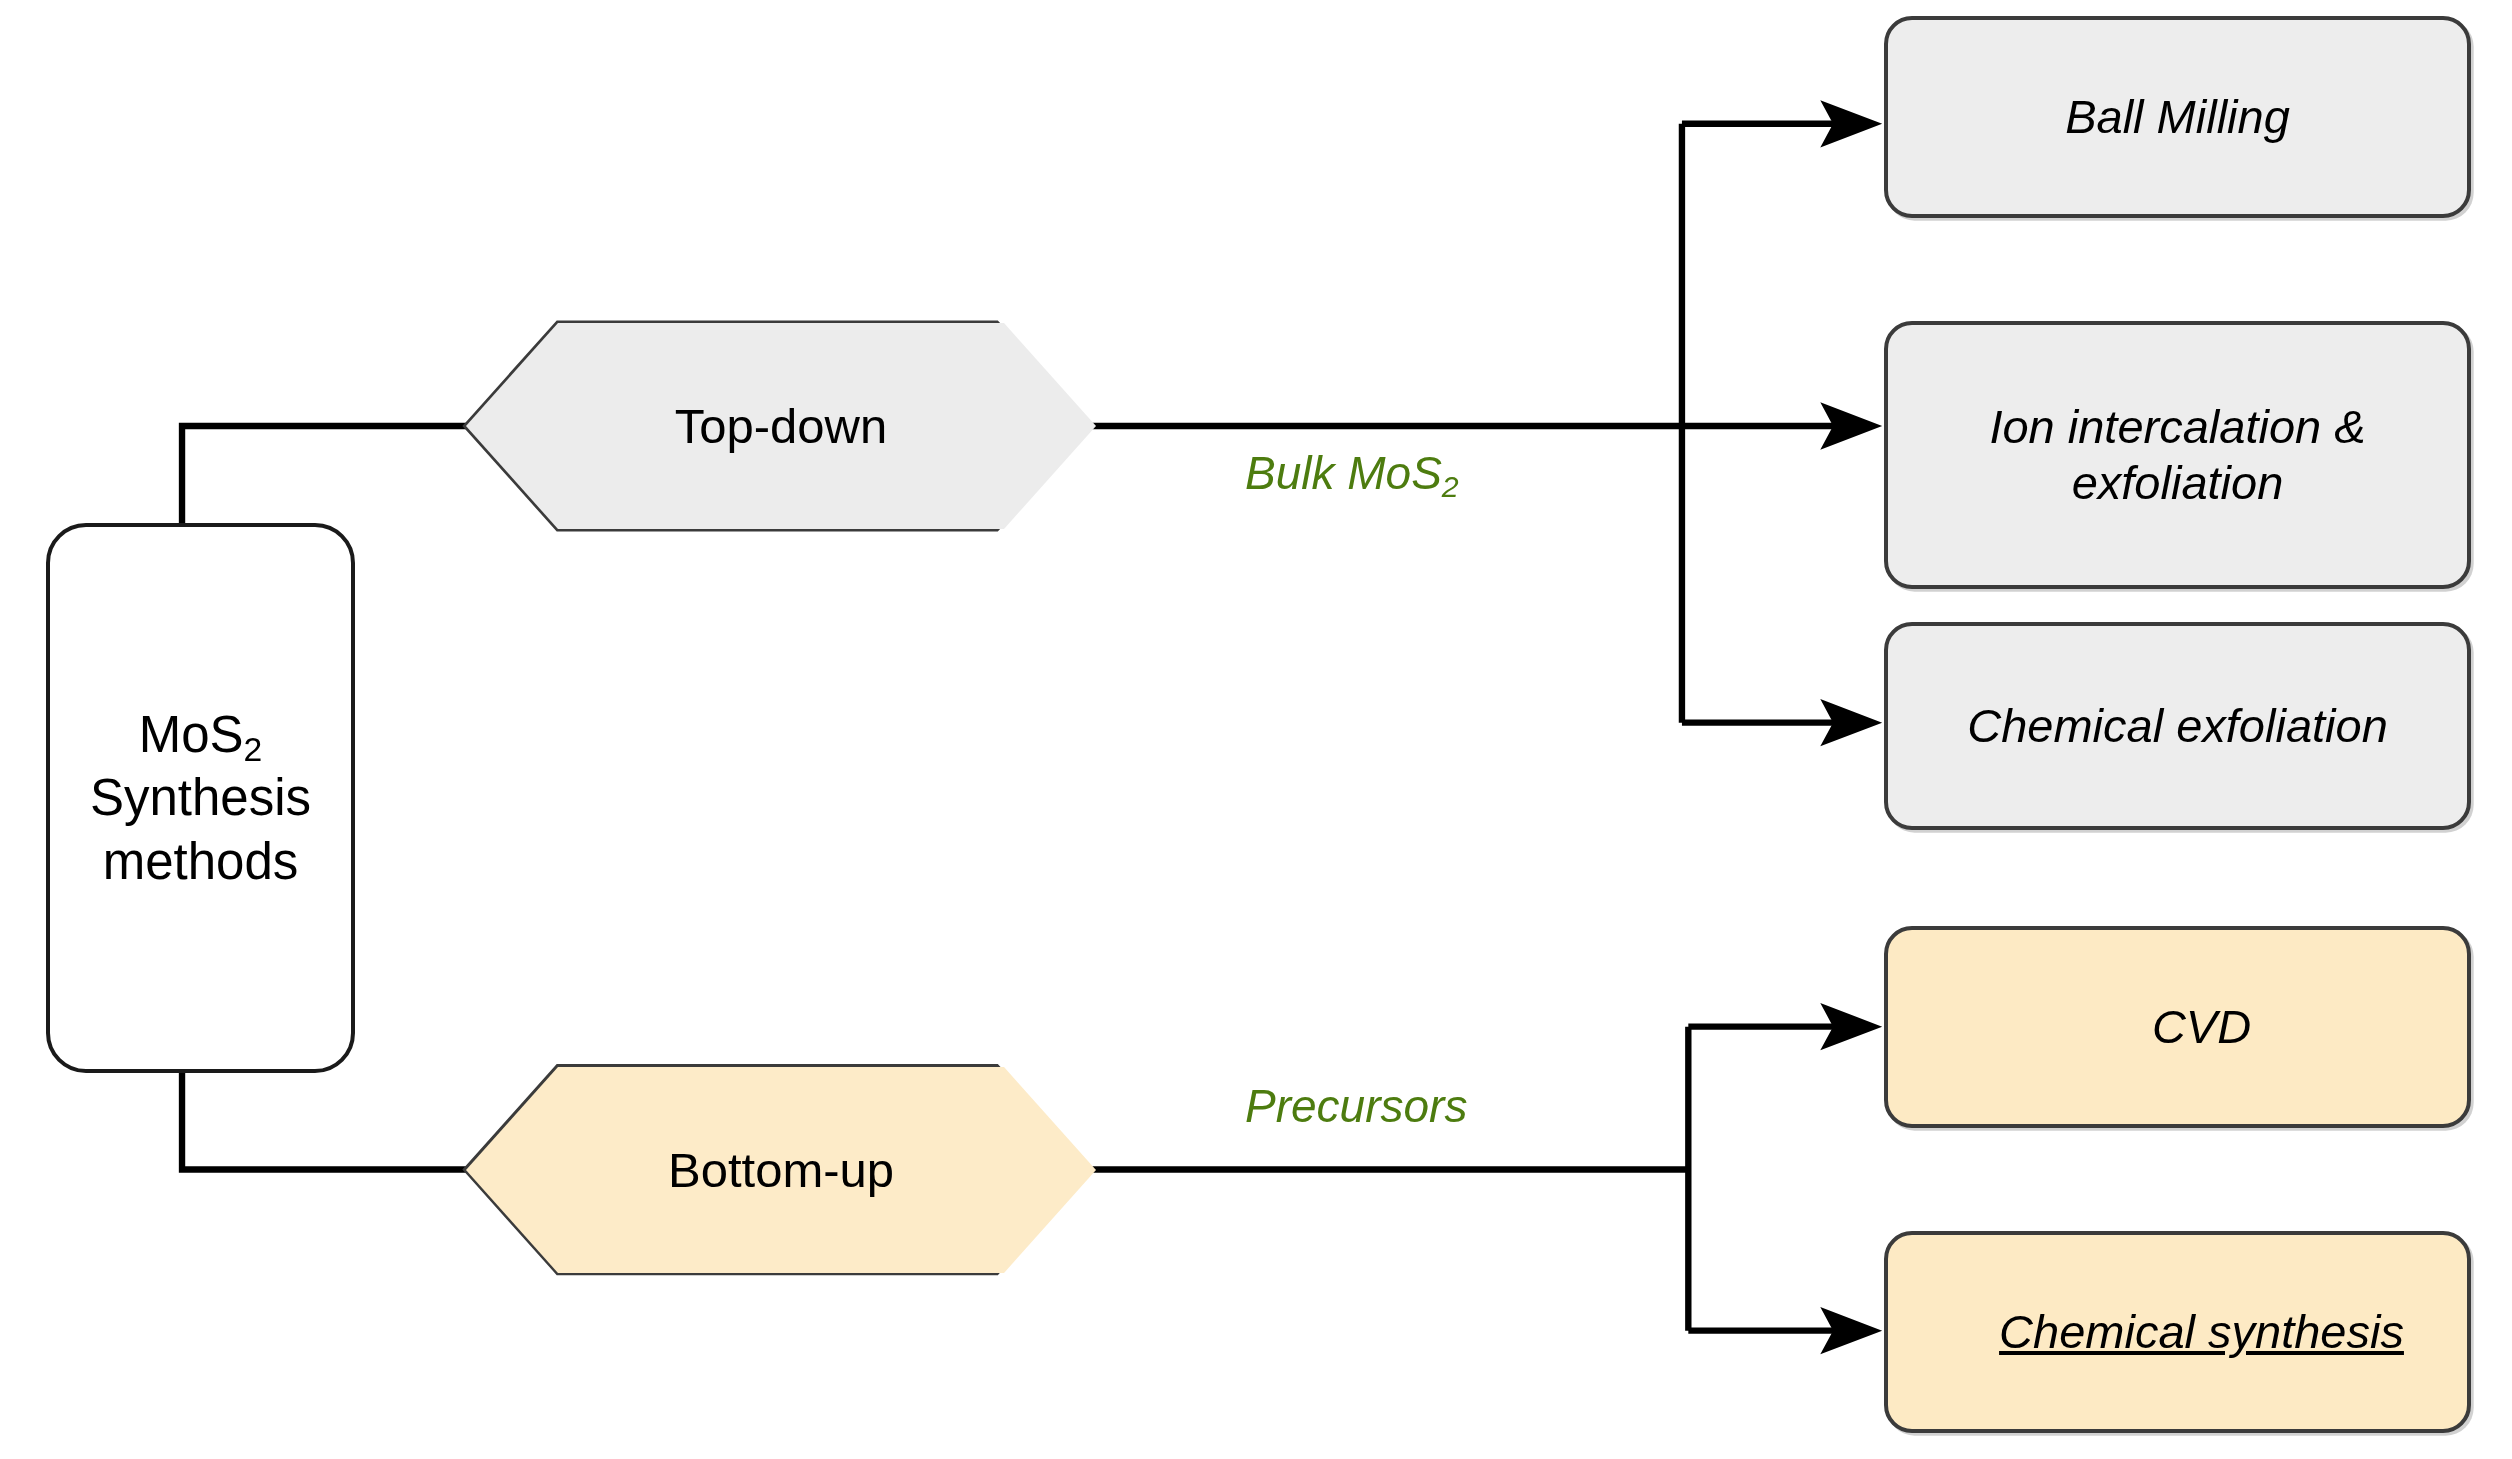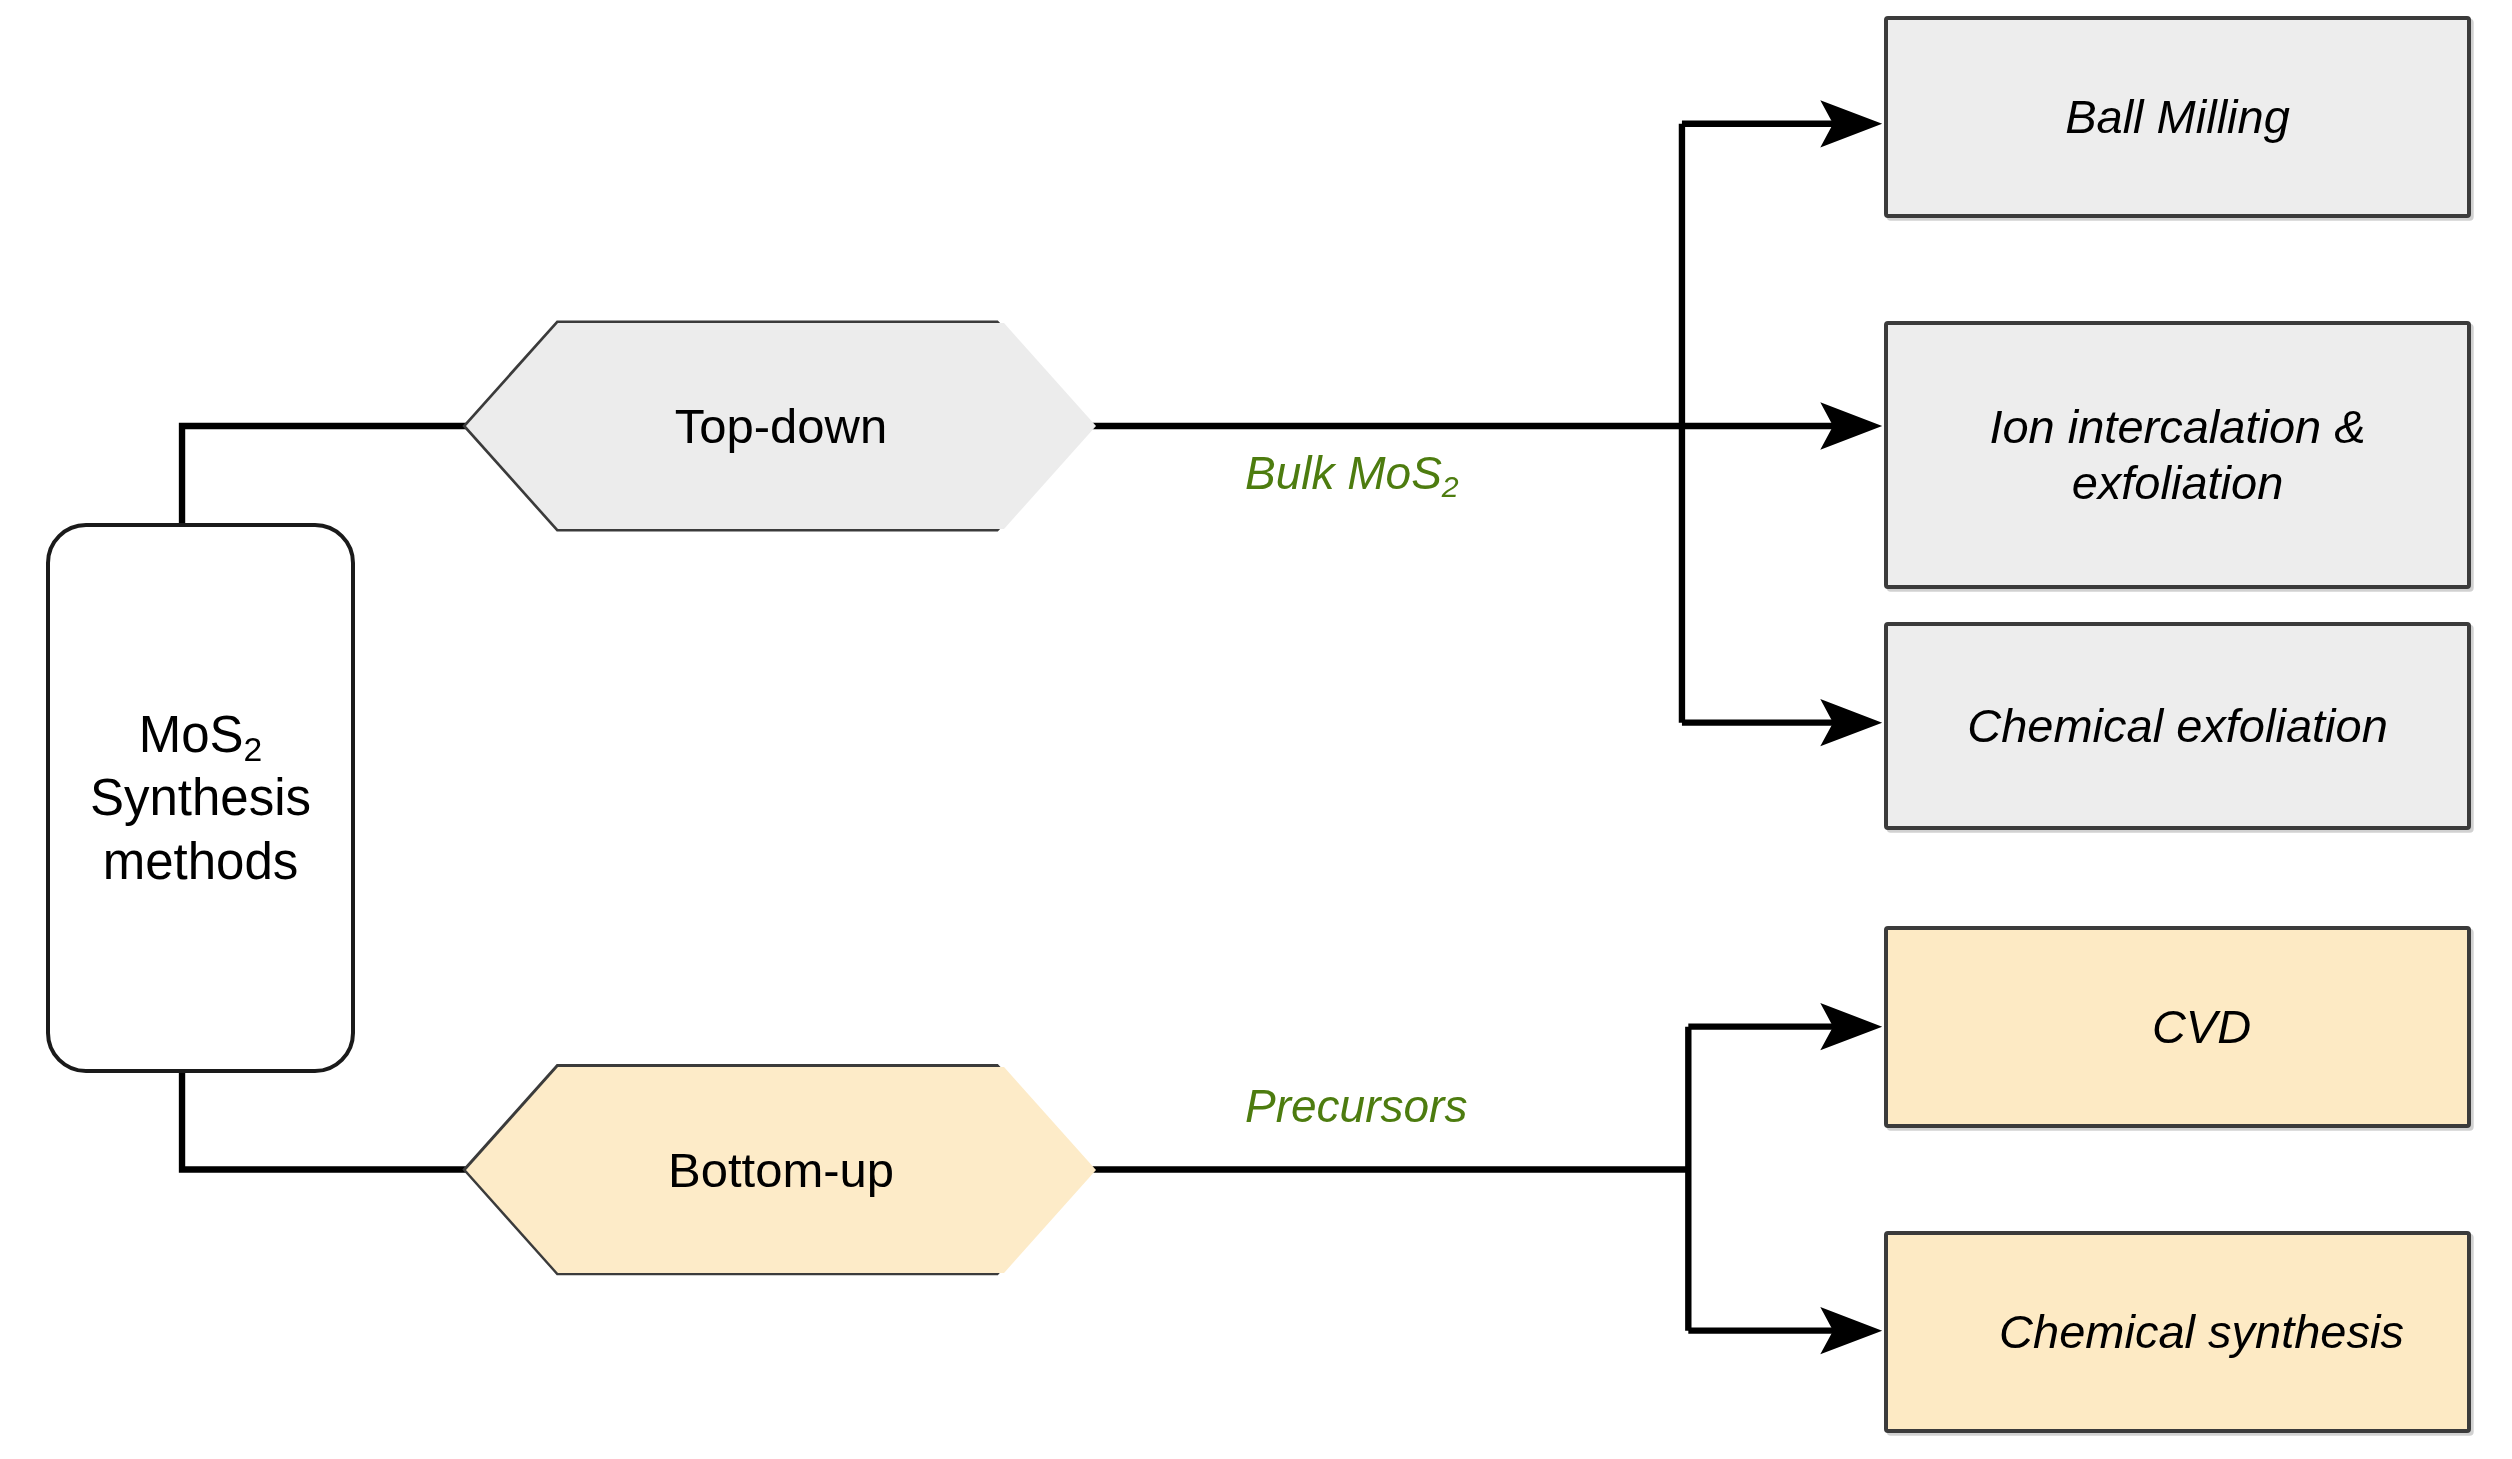--- a/index.html
+++ b/index.html
@@ -61,21 +61,21 @@
     position: absolute;
   }
   .hex-topdown { background: #ececec; }
   .hex-bottomup { background: #fdebc8; }
 
   
   .leaf {
     left: 1884px;
     width: 587px;
     border: 4.6px solid #3b3b3b;
-    border-radius: 4px;
+    border-radius: 28px;
     font-size: 47px;
     font-style: italic;
     line-height: 1.2;
     box-shadow: 2.7px 2.7px 0 rgba(0,0,0,0.18);
   }
   .leaf-gray { background: #ededed; }
   .leaf-cream { background: #fdeac4; padding-left: 48px; }
 
   .edge-label {
     position: absolute;
@@ -173,18 +173,18 @@
   </div>
 
   <div class="node leaf leaf-gray" style="top:622px; height:208px;">
     <span>Chemical exfoliation</span>
   </div>
 
   <div class="node leaf leaf-cream" style="top:926px; height:202px;">
     <span>CVD</span>
   </div>
 
-  <div class="node leaf leaf-cream" style="top:1231px; height:202px;">
+  <div class="node leaf leaf-cream" style="top:1231px; height:202px;text-decoration:underline;">
     <span>Chemical synthesis</span>
   </div>
 
 </div>
 
 
 </body></html>

